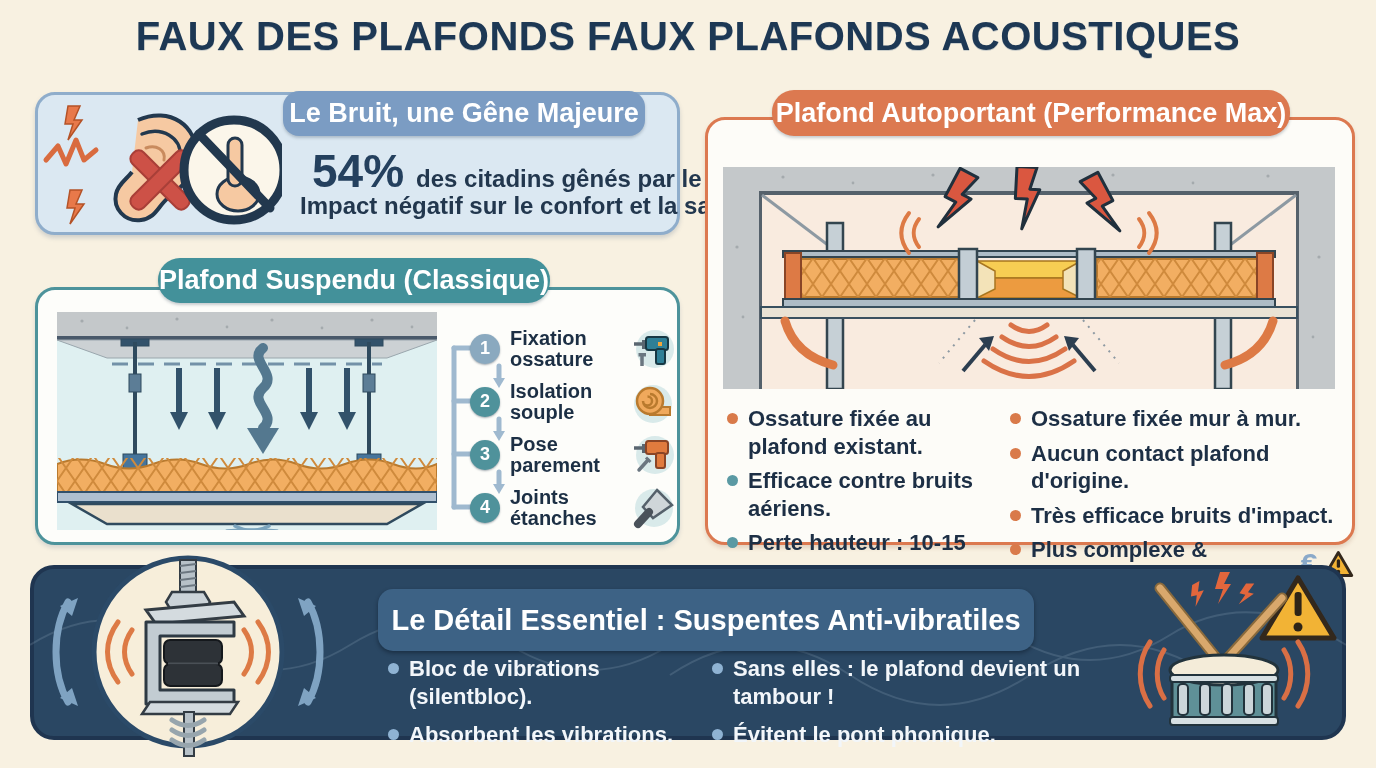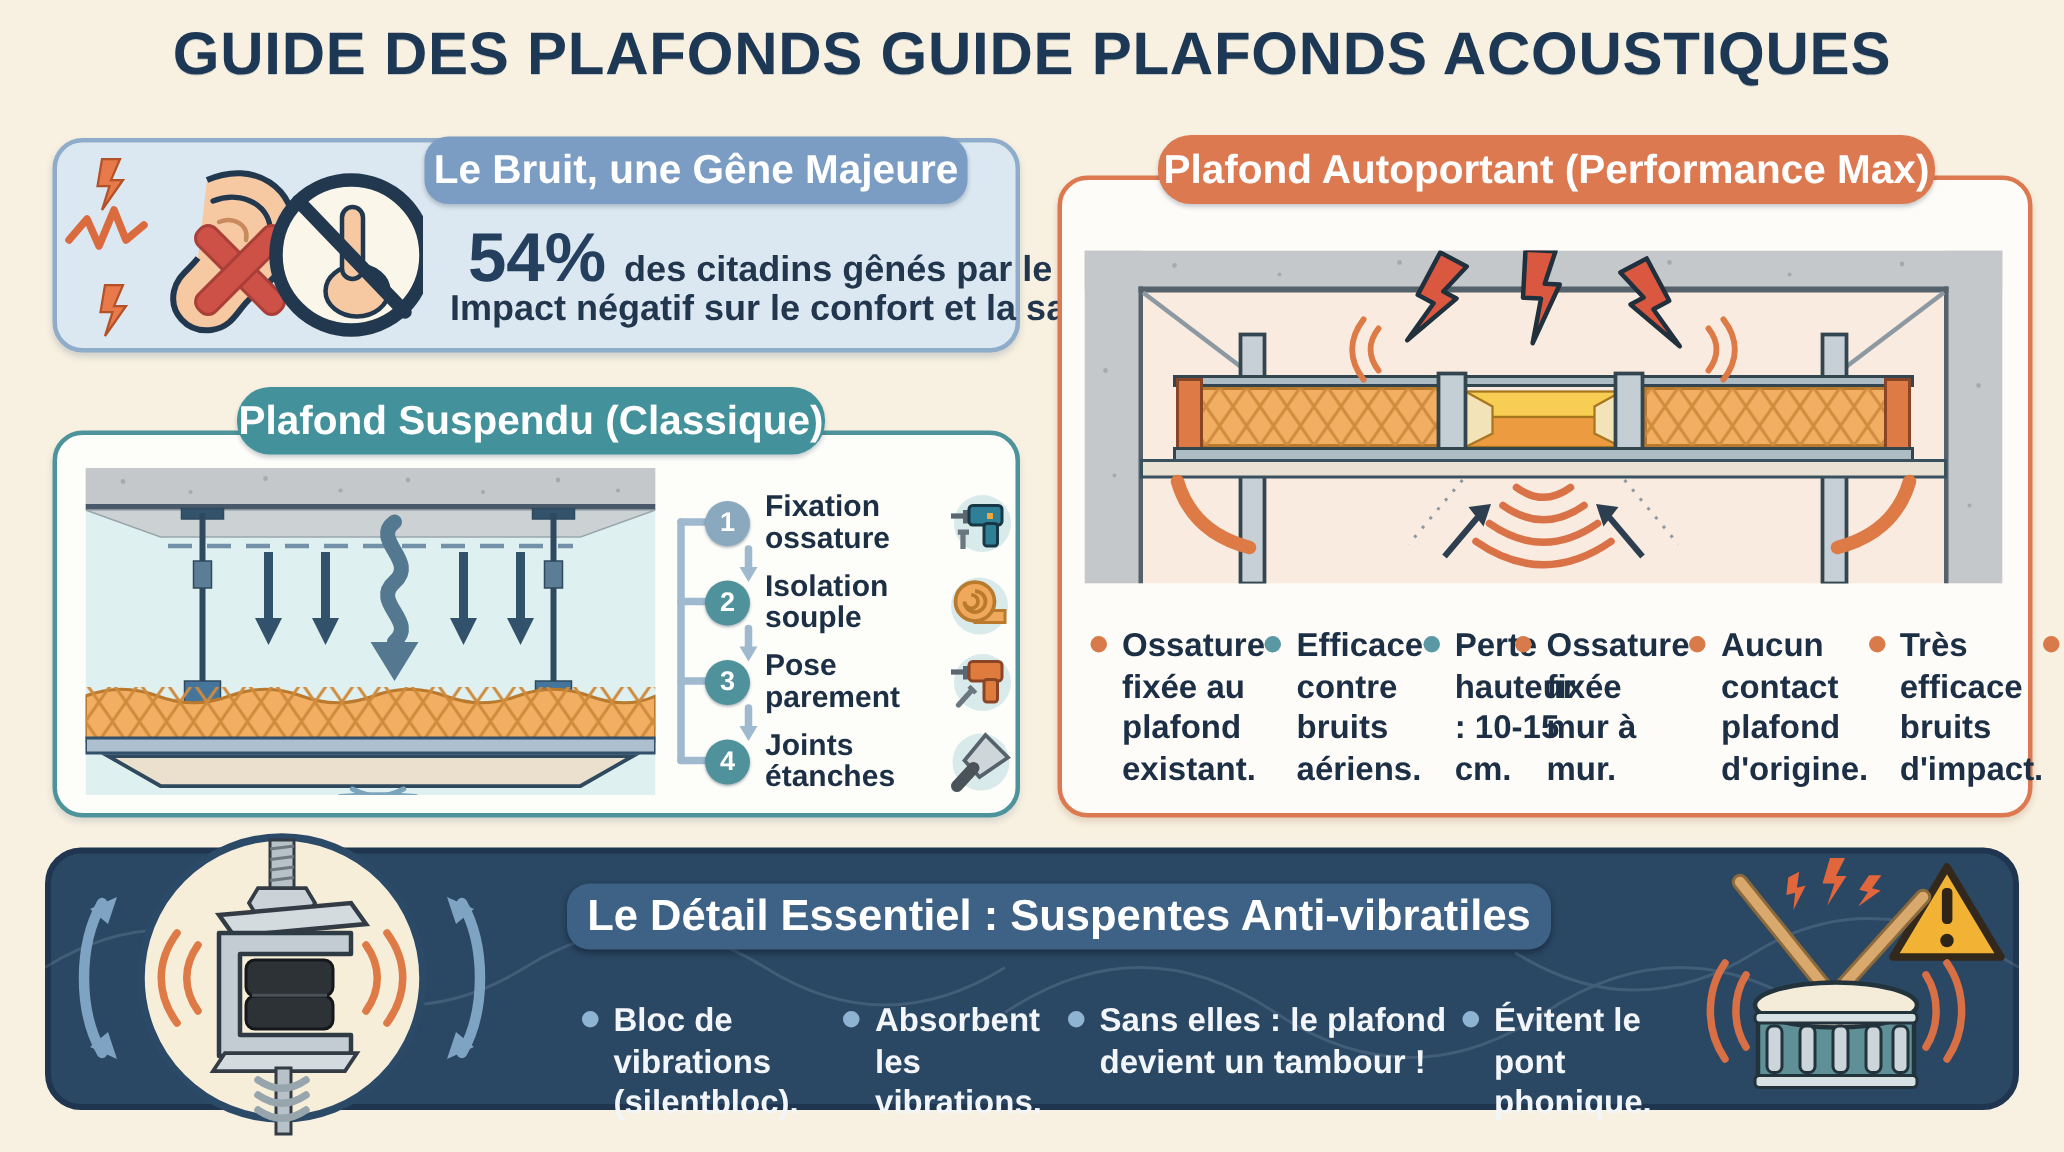--- a/index.html
+++ b/index.html
@@ -33,46 +33,46 @@
   .steps{left:470px;top:322px;width:205px;}
   .step-circle{width:30px;height:30px;border-radius:50%;display:flex;align-items:center;justify-content:center;
                color:#fff;font-weight:800;font-size:18px;box-shadow:0 1px 2px rgba(30,50,70,.4);}
   .c1{background:#8aa9bf;} .c234{background:#4f929b;}
   .step-label{font-size:20px;font-weight:600;line-height:1.05;color:#1c2f44;}
 
   
   .auto-panel{left:705px;top:117px;width:650px;height:428px;background:#fdfcf8;
               border:3px solid #dc7950;box-shadow:0 3px 4px rgba(150,90,60,.2);}
   .auto-badge{left:772px;top:90px;width:518px;height:46px;background:#dc7950;font-size:27px;border-radius:22px;}
-  .bullets{display:flex;flex-direction:row;margin-top:11px;}
+  .bullets{display:flex;flex-direction:column;}
   .bullet-row{display:flex;align-items:flex-start;gap:10px;margin-bottom:7px;}
   .dot{width:11px;height:11px;border-radius:50%;margin-top:8px;flex:none;}
   .dot-orange{background:#d97a4a;} .dot-teal{background:#5a99a3;} .dot-light{background:#8fb3d3;}
   .b-text{font-size:22px;font-weight:600;color:#1d2f45;line-height:1.25;}
   .auto-left{left:727px;top:405px;width:278px;}
   .auto-right{left:1010px;top:405px;width:345px;}
   .euro{font-size:30px;font-weight:800;color:#8aa9c9;margin-left:8px;line-height:.9;}
   .inline-icons{display:flex;align-items:center;}
 
   
   .detail-panel{left:30px;top:565px;width:1316px;height:175px;background:#2a4763;
                 border:4px solid #1f3550;border-radius:24px;}
-  .detail-badge{left:378px;top:589px;width:656px;height:44px;background:#3d6285;font-size:29px;border-radius:15px;
+  .detail-badge{left:378px;top:589px;width:656px;height:62px;background:#3d6285;font-size:29px;border-radius:15px;
                 box-shadow:0 2px 4px rgba(0,10,20,.4);}
   .detail-left{left:388px;top:655px;width:320px;}
   .detail-right{left:712px;top:655px;width:420px;}
   .detail-panel-text{font-size:22px;font-weight:600;color:#f2f6fa;line-height:1.25;}
   .detail-row{margin-bottom:11px;}
 </style>
 </head>
 <body>
 
 <div class="stage">
 
-  <div class="abs main-title">GUIDE DES PLAFONDS GUIDE PLAFONDS ACOUSTIQUES</div>
+  <div class="abs main-title">FAUX DES PLAFONDS FAUX PLAFONDS ACOUSTIQUES</div>
 
   <div class="abs panel noise-panel"></div>
   <svg class="abs" style="left:42px;top:100px;" width="240" height="130" viewBox="0 0 240 130">
     <polyline points="4,60 16,46 24,64 34,40 42,60 54,50" fill="none" stroke="#d96b3f" stroke-width="5" stroke-linecap="round" stroke-linejoin="round"></polyline>
     <path d="M26,6 L38,6 L32,20 L40,20 L26,40 L31,24 L23,24 Z" fill="#e8794a" stroke="#b45227" stroke-width="1.5"></path>
     <path d="M28,90 L40,90 L34,104 L42,104 L28,124 L33,108 L25,108 Z" fill="#e8794a" stroke="#b45227" stroke-width="1.5"></path>
     <path d="M96,20 C128,6 156,26 154,56 C152,78 138,88 126,98 C116,106 114,118 99,120 C82,122 71,108 74,94 C76,84 84,80 90,72" fill="#f6c9a2" stroke="#22384e" stroke-width="4" stroke-linejoin="round"></path>
     <path d="M100,34 C120,26 140,38 138,56 C137,66 130,72 124,78" fill="none" stroke="#22384e" stroke-width="3.5" stroke-linecap="round"></path>
     <path d="M104,48 C114,44 124,50 122,60" fill="none" stroke="#c98b5e" stroke-width="3" stroke-linecap="round"></path>
     <g transform="translate(118,80)">

